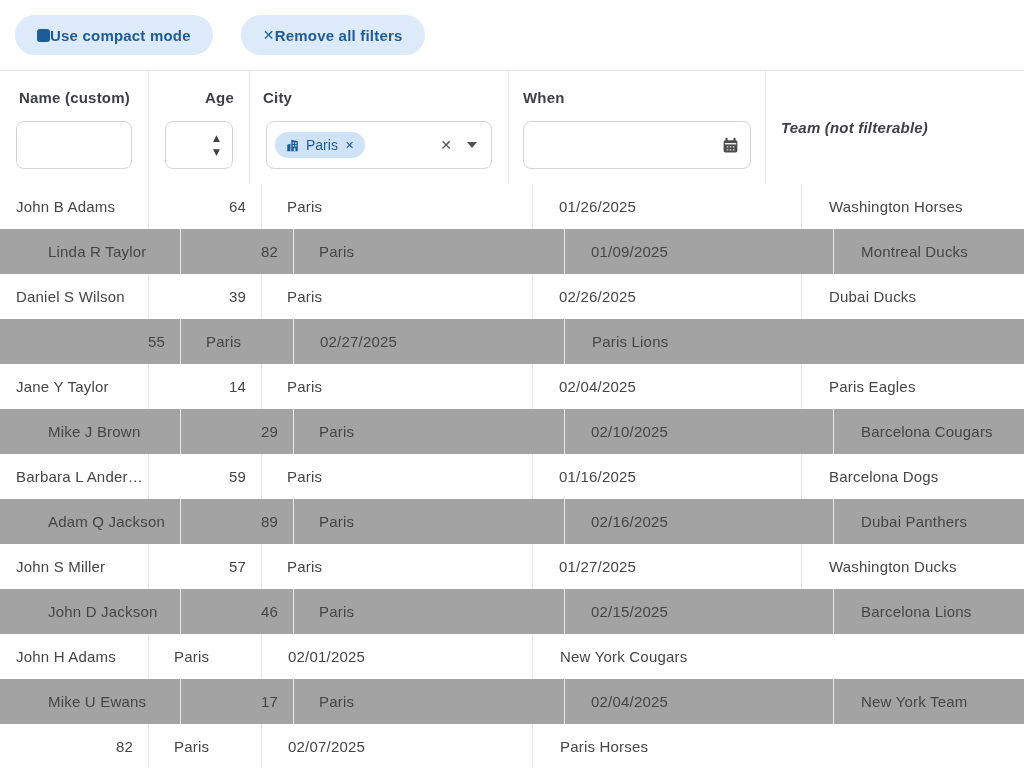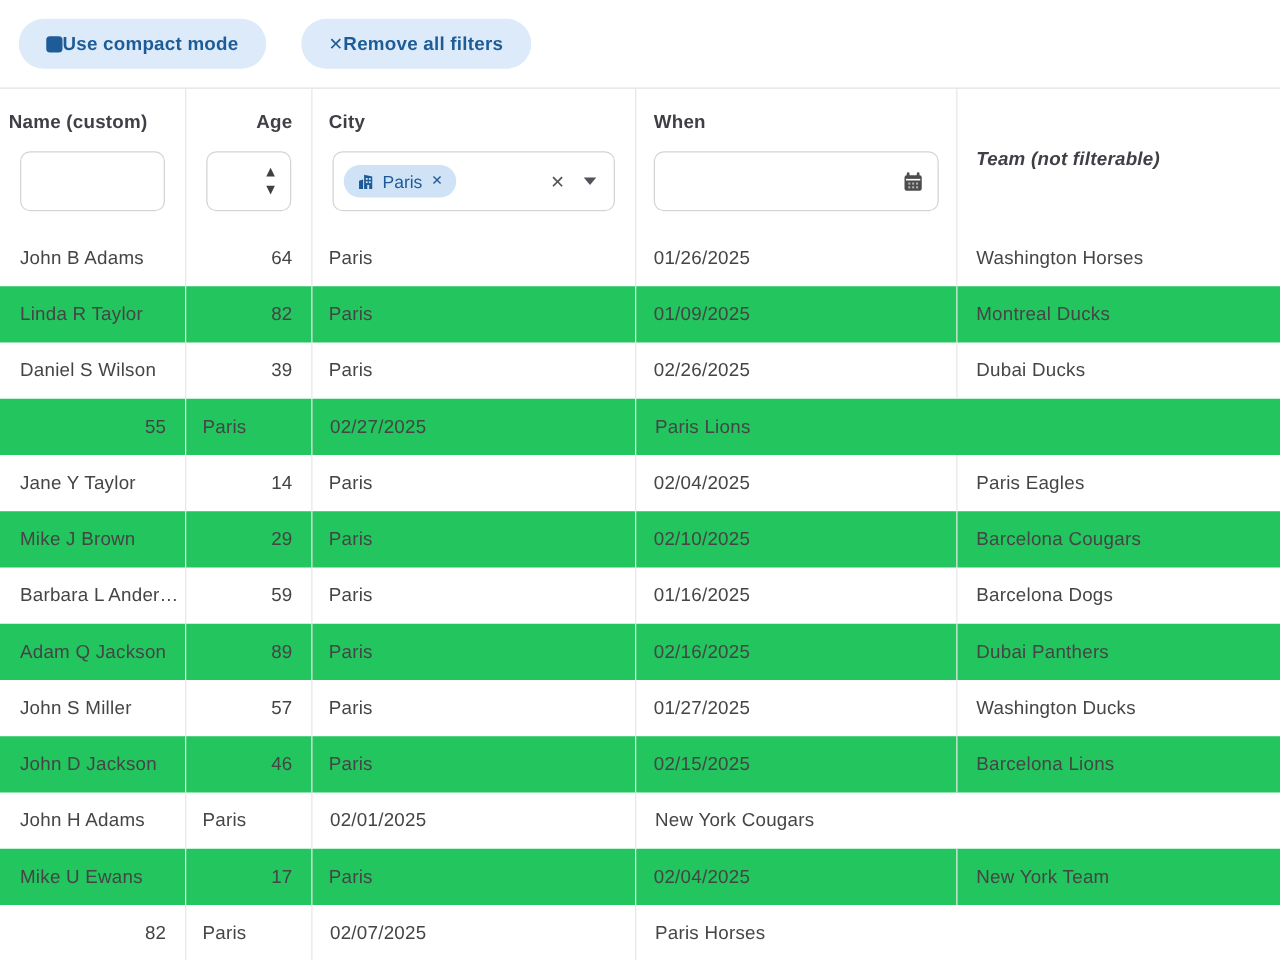--- a/index.html
+++ b/index.html
@@ -69,21 +69,21 @@
   .hlabel {
     font-size: 15px;
     font-weight: 700;
     color: #3f3f46;
     line-height: 20px;
     margin-bottom: 13px;
     padding-left: 14px;
     letter-spacing: 0.2px;
   }
   .hcell.center .hlabel { margin-bottom: 0; padding-left: 15px; font-style: italic; }
-  .hlabel.first { padding-left: 7px; }
+  .hlabel.first { padding-left: 19px; }
   .hlabel.right { text-align: right; padding-right: 15px; padding-left: 0; }
 
   .finput {
     height: 48px;
     margin: 0 16px;
     border: 1px solid #d4d4d8;
     border-radius: 8px;
     background: #fff;
     font-family: inherit;
     font-size: 15px;
@@ -159,22 +159,22 @@
     cursor: pointer;
   }
 
   .cal-icon {
     position: absolute;
     right: 12px; top: 16px;
     cursor: pointer;
   }
 
   
-  .trow { height: 45px; }
-  .trow.alt { background: #22c55e; }
+  .trow { height: 45px; gap: 12px; }
+  .trow.alt { background: #a3a3a3; padding-left: 32px; }
   .tcell {
     display: flex;
     align-items: center;
     font-size: 15px;
     color: #454545;
     border-right: 1px solid #e7e7e7;
     padding-left: 14px;
     white-space: nowrap;
     overflow: hidden;
     letter-spacing: 0.2px;

